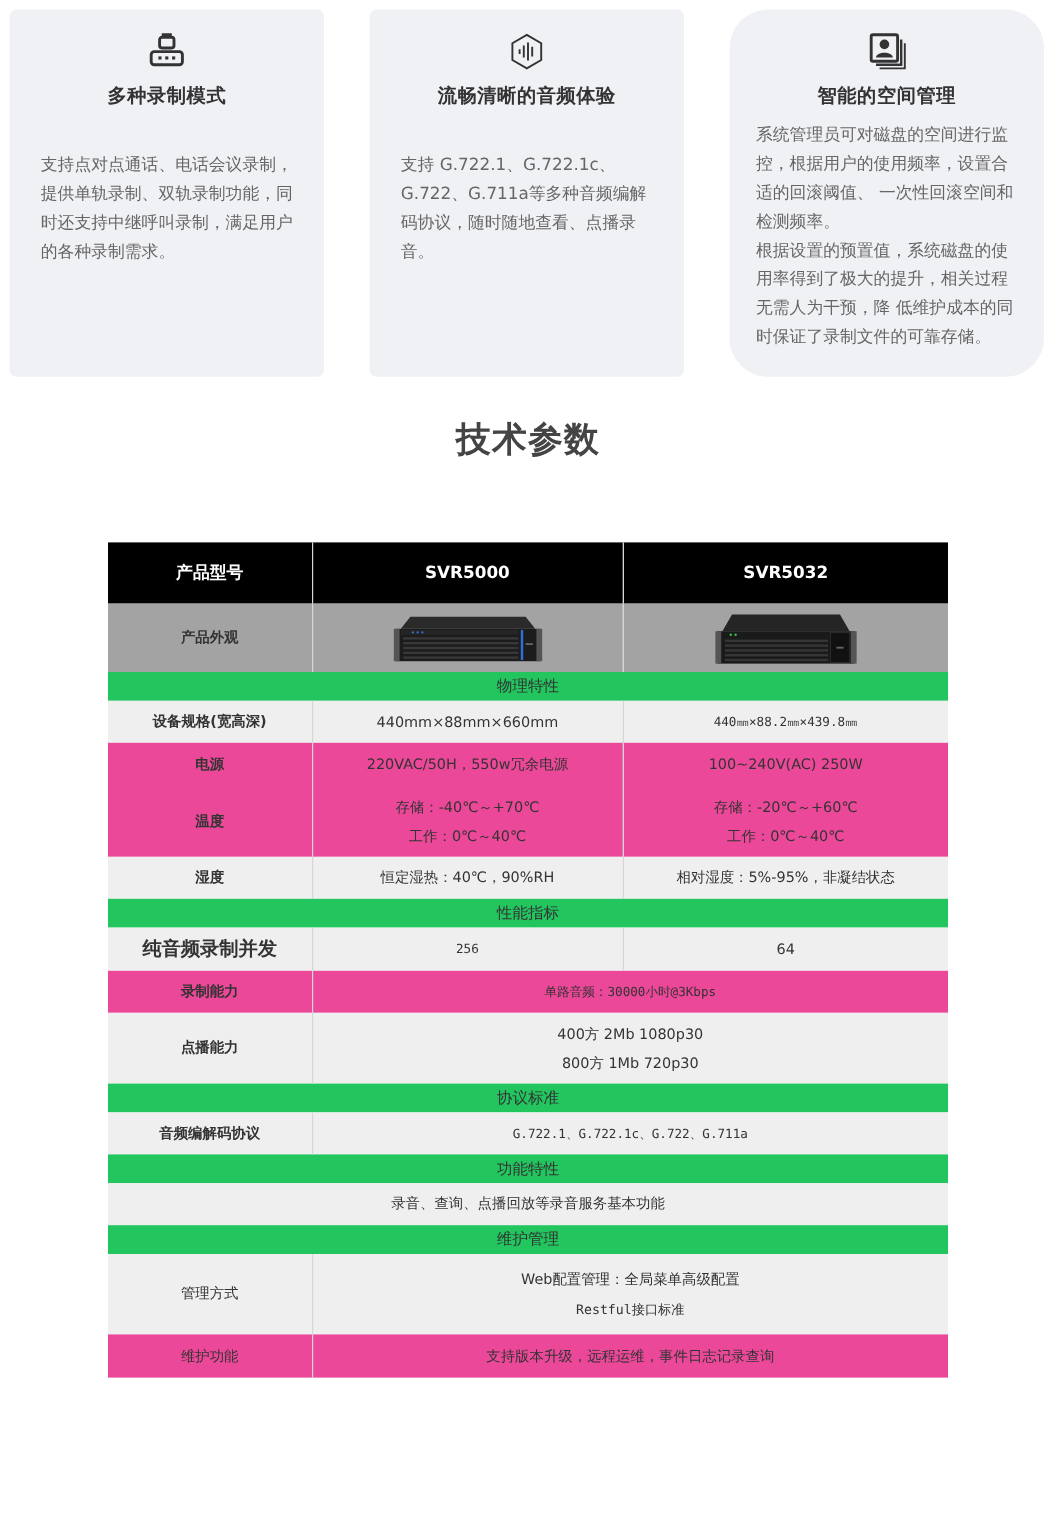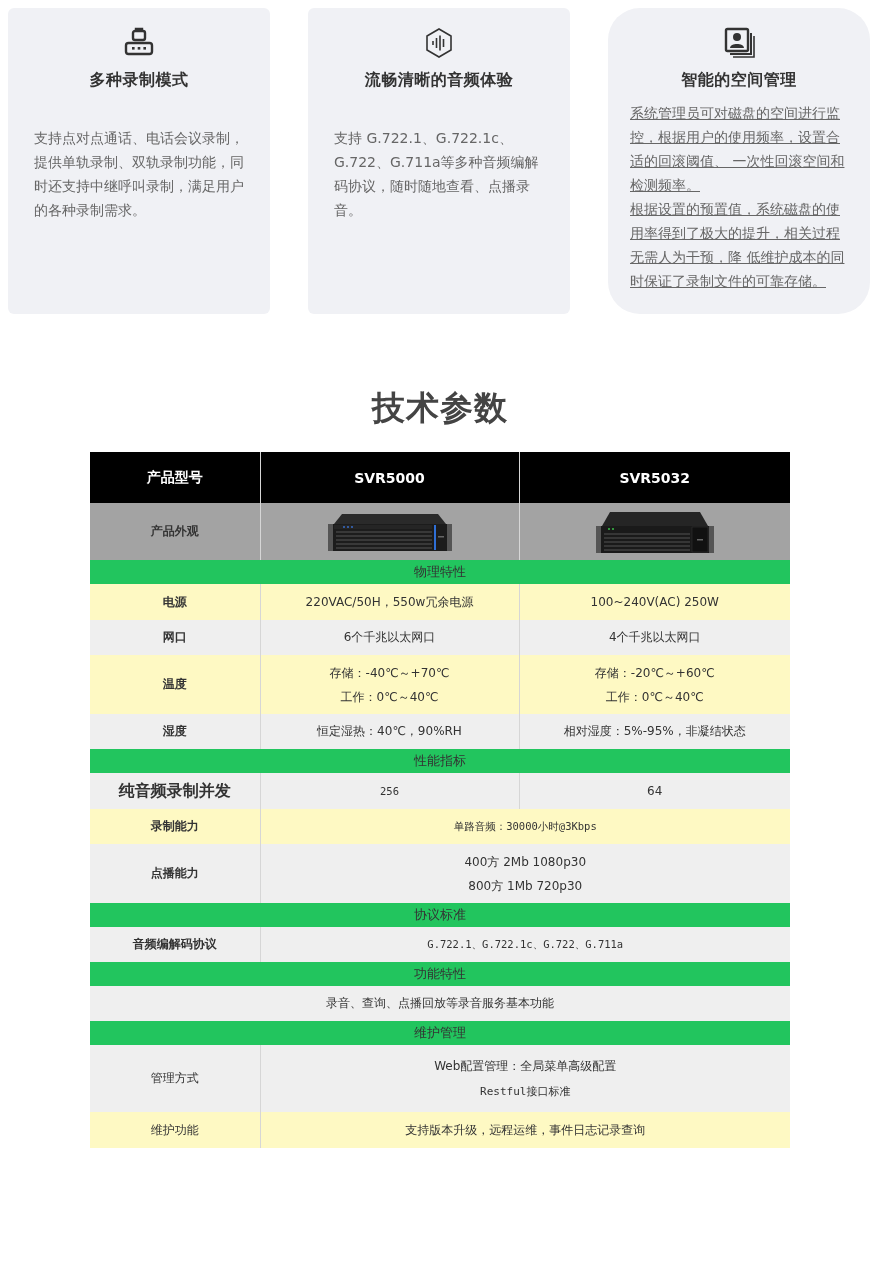--- a/index.html
+++ b/index.html
@@ -14,26 +14,26 @@
   .card .icon { position: absolute; left: 0; right: 0; top: 18px; height: 34px; display: flex; justify-content: center; }
   .card .icon svg { display: block; }
   .card .title {
     position: absolute; left: 0; right: 0; top: 62px; text-align: center;
     font-size: 16px; font-weight: bold; color: #333; letter-spacing: 0.5px;
   }
   .card .desc {
     position: absolute; left: 26px; right: 22px; top: 118px;
     font-size: 14px; line-height: 24px; color: #666;
   }
-  .card.c3 .desc { top: 93px; left: 22px; right: 23px; text-decoration: underline; }
+  .card.c3 .desc { top: 93px; left: 22px; right: 23px; }
   .card .desc p { margin: 0; }
 
   .section-title {
-    position: absolute; top: 386px; left: 0; right: 0; text-align: center;
-    font-size: 33px; font-weight: bold; color: #444; letter-spacing: 1px;
+    position: absolute; top: 347px; left: 0; right: 0; text-align: center;
+    font-size: 29px; font-weight: bold; color: #444; letter-spacing: 1px;
   }
 
   table.spec {
     position: absolute; top: 452px; left: 90px; width: 700px;
     border-collapse: collapse; table-layout: fixed;
     font-size: 12px; color: #333;
   }
   table.spec td, table.spec th {
     text-align: center; vertical-align: middle;
     border-right: 1px solid #d6d6d6;
@@ -42,21 +42,21 @@
   table.spec col.c1 { width: 170px; }
   table.spec col.c2 { width: 259px; }
   table.spec col.c3 { width: 271px; }
 
   .hdr th { background: #000; color: #fff; font-weight: bold; font-size: 14px; height: 51px; border-right: 1px solid #444; }
   .hdr th:last-child { border-right: none; }
   .look td { background: #a3a3a3; height: 57px; }
   .look td.label { font-weight: bold; color: #333; }
   .sec td { background: #22c55e; height: 24px; font-weight: normal; font-size: 13px; color: #333; }
   tr.r-light td { background: #efefef; }
-  tr.r-dark td { background: #fef9c3; }
+  tr.r-dark td { background: #ec4899; }
   tr.h35 td { height: 35px; }
   tr.h36 td { height: 36px; }
   tr.h59 td { height: 59px; }
   tr.h67 td { height: 67px; }
   td.label { font-weight: bold; color: #333; }
   td.label.normal { font-weight: normal; }
   td.mono { font-family: "DejaVu Sans Mono", "Liberation Mono", monospace; font-size: 10.5px; }
   td .line { display: block; line-height: 24px; }
   td.multi .line { line-height: 24px; }
   td.multi2 .line { line-height: 26px; }
@@ -173,29 +173,29 @@
         </g>
         <rect x="96" y="17" width="16" height="25" fill="#111" stroke="#333" stroke-width="0.6"></rect>
         <rect x="101" y="29" width="6" height="1.5" fill="#666"></rect>
       </svg>
     </td>
   </tr>
 
   <tr class="sec">
     <td colspan="3">物理特性</td>
   </tr>
+  <tr class="r-light h35">
+    <td class="label">设备规格(宽高深)</td>
+    <td>440mm×88mm×660mm</td>
+    <td class="mono">440㎜×88.2㎜×439.8㎜</td>
+  </tr>
   <tr class="r-dark h36">
     <td class="label">电源</td>
     <td>220VAC/50H，550w冗余电源</td>
     <td>100~240V(AC)  250W</td>
-  </tr>
-  <tr class="r-light h35">
-    <td class="label">网口</td>
-    <td>6个千兆以太网口</td>
-    <td>4个千兆以太网口</td>
   </tr>
   <tr class="r-dark h59">
     <td class="label">温度</td>
     <td class="multi">
       <span class="line">存储：-40℃～+70℃</span>
       <span class="line">工作：0℃～40℃</span>
     </td>
     <td class="multi">
       <span class="line">存储：-20℃～+60℃</span>
       <span class="line">工作：0℃～40℃</span>

